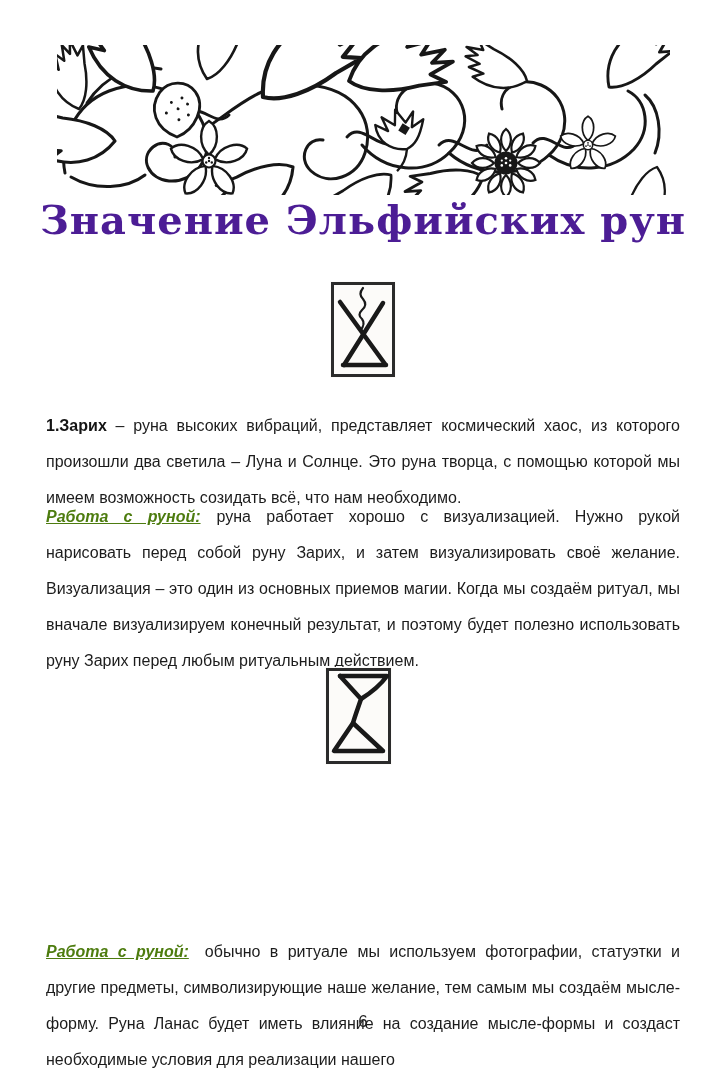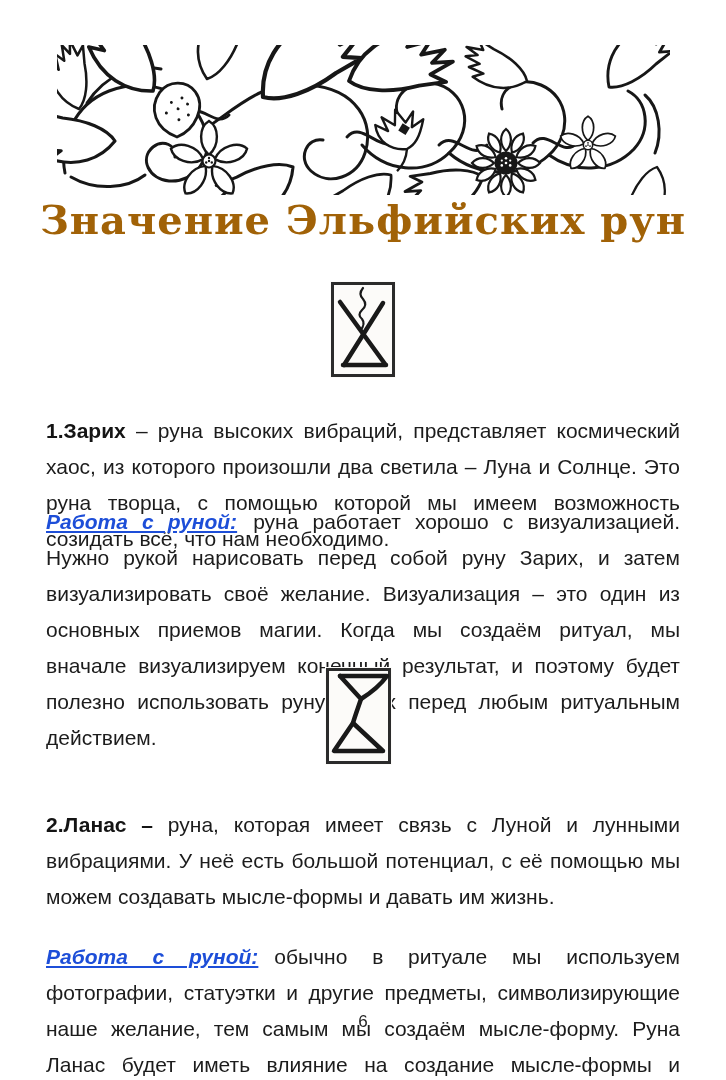--- a/index.html
+++ b/index.html
@@ -16,48 +16,48 @@
     position:absolute;left:57px;top:45px;width:613px;height:150px;
   }
   .banner svg{width:100%;height:100%;}
   .title{
     position:absolute;left:0;top:196px;width:726px;
     text-align:center;
     font-family:"DejaVu Serif", serif;
     font-weight:700;
     font-size:40px;
     letter-spacing:1px;
-    color:#a16207;
+    color:#4c1d95;
   }
   .rune-fig{
     position:absolute;
     background:#fcfbf9;
   }
   .rune-fig svg{width:100%;height:100%;display:block;}
   .rune-1{left:330px;top:281px;width:66px;height:97px;}
   .rune-2{left:325px;top:667px;width:67px;height:98px;}
   .para{
     position:absolute;left:46px;width:634px;
-    font-size:21px;line-height:36px;
+    font-size:16px;line-height:36px;
     text-align:justify;
     -moz-text-align-last:left;
     text-align-last:left;
     color:#1c1c1c;
   }
   .p1{top:392px;}
   .p2{top:483px;}
   .p3{top:786px;}
   .p4{top:918px;}
   .para b{font-weight:700;color:#141414;}
   .work-label{
     font-weight:700;
     font-style:italic;
     text-decoration:underline;
     margin-right:16px;
-    color:#1d4ed8;
+    color:#4d7c0f;
   }
   .page-number{
     position:absolute;left:0;top:1012px;width:726px;
     text-align:center;
     font-size:17px;color:#222;
   }
   .ornament-stroke{stroke:#171717;fill:none;stroke-width:3;stroke-linecap:round;}
 </style>
 </head>
 <body>
@@ -189,19 +189,18 @@
     <svg viewBox="0 0 67 98" xmlns="http://www.w3.org/2000/svg">
       <rect x="2.5" y="2.5" width="62" height="93" fill="none" stroke="#2b2b2b" stroke-width="3"></rect>
       <g stroke="#191919" stroke-width="4.5" stroke-linecap="round" stroke-linejoin="round" fill="none">
         <path d="M15,9 H62 C54,20 44,27 36,32"></path>
         <path d="M15,9 L36,32 C33,41 30,49 28,56"></path>
         <path d="M28,56 L9,84 L58,84 Z"></path>
       </g>
     </svg>
   </div>
 
-  <p class="para p3"><b>2.Ланас –</b><span> руна, которая имеет связь с Луной и лунными вибрациями. У неё есть большой потенциал, с её помощью мы можем создавать мысле-формы и давать им жизнь.</span></p>
 
   <p class="para p4"><span class="work-label">Работа с руной:</span><span>обычно в ритуале мы используем фотографии, статуэтки и другие предметы, символизирующие наше желание, тем самым мы создаём мысле-форму. Руна Ланас будет иметь влияние на создание мысле-формы и создаст необходимые условия для реализации нашего</span></p>
 
   <div class="page-number">6</div>
 
 </div>
 
 </body></html>

